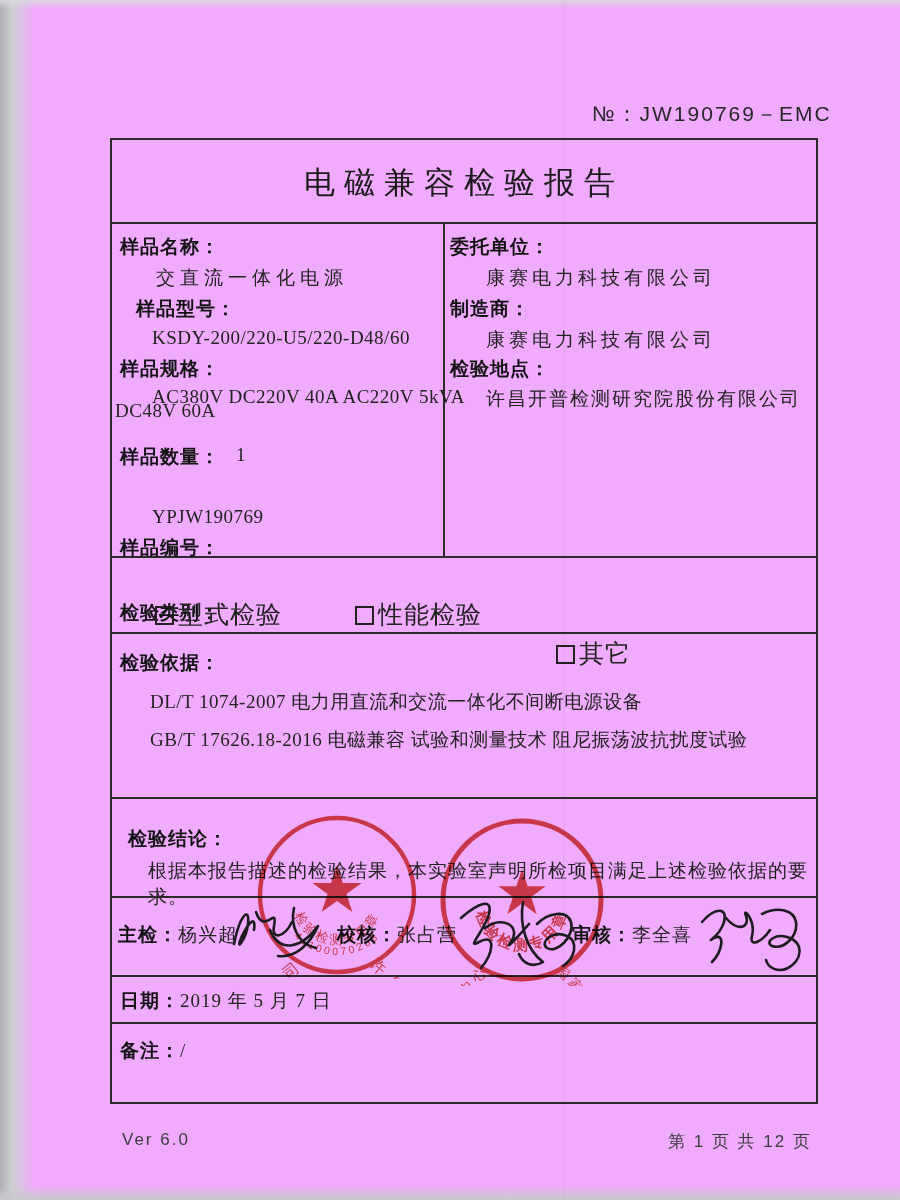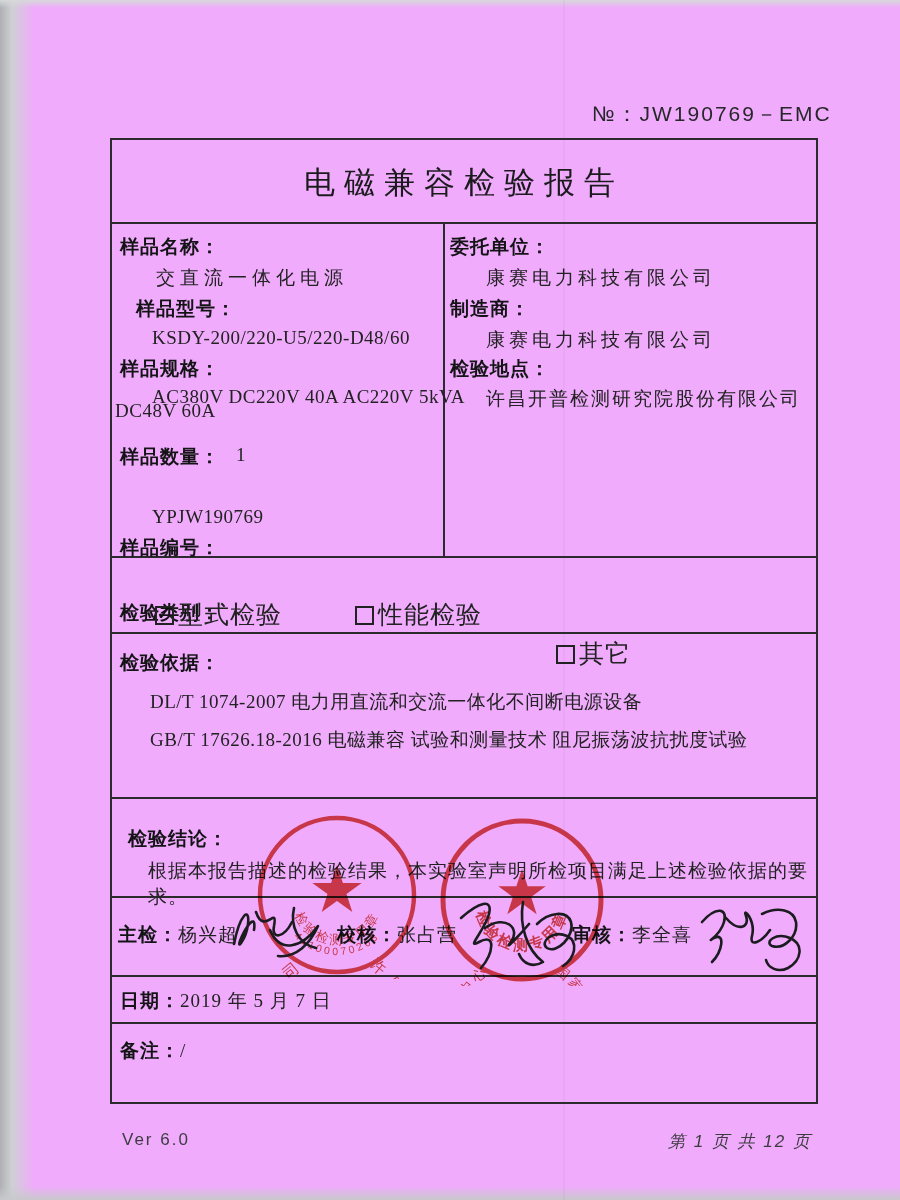--- a/index.html
+++ b/index.html
@@ -114,21 +114,21 @@
 
   <div class="abs" style="left:120px;top:988px;white-space:nowrap;">
     <span class="label">日期：</span><span class="value">2019 年 5 月 7 日</span>
   </div>
 
   <div class="abs" style="left:120px;top:1038px;white-space:nowrap;">
     <span class="label">备注：</span><span class="value">/</span>
   </div>
 
   <div class="abs footer-text" style="left:122px;top:1130px;">Ver 6.0</div>
-  <div class="abs footer-text" style="left:668px;top:1130px;font-style:italic;">第 1 页 共 12 页</div>
+  <div class="abs footer-text" style="left:668px;top:1130px;">第 1 页 共 12 页</div>
 
   <svg class="stamp" style="left:254px;top:811px;" width="166" height="168" viewBox="0 0 166 168">
     <defs>
       <path id="sealA-ring" d="M 83,147 A 63,63 0 1 1 82.9,147"></path>
       <path id="sealA-bot" d="M 38,88 A 45,45 0 0 0 128,88"></path>
       <path id="sealA-num" d="M 23,84 A 60,60 0 0 0 143,84"></path>
     </defs>
     <circle cx="83" cy="84" r="77" fill="none" stroke="#cf3a31" stroke-width="4.5"></circle>
     <text font-size="15.5" letter-spacing="6.5" fill="#cf3a31" font-family="Liberation Sans, DejaVu Sans, sans-serif">
       <textPath href="#sealA-ring" startOffset="50%" text-anchor="middle">许昌开普检测研究院股份有限公司</textPath>

